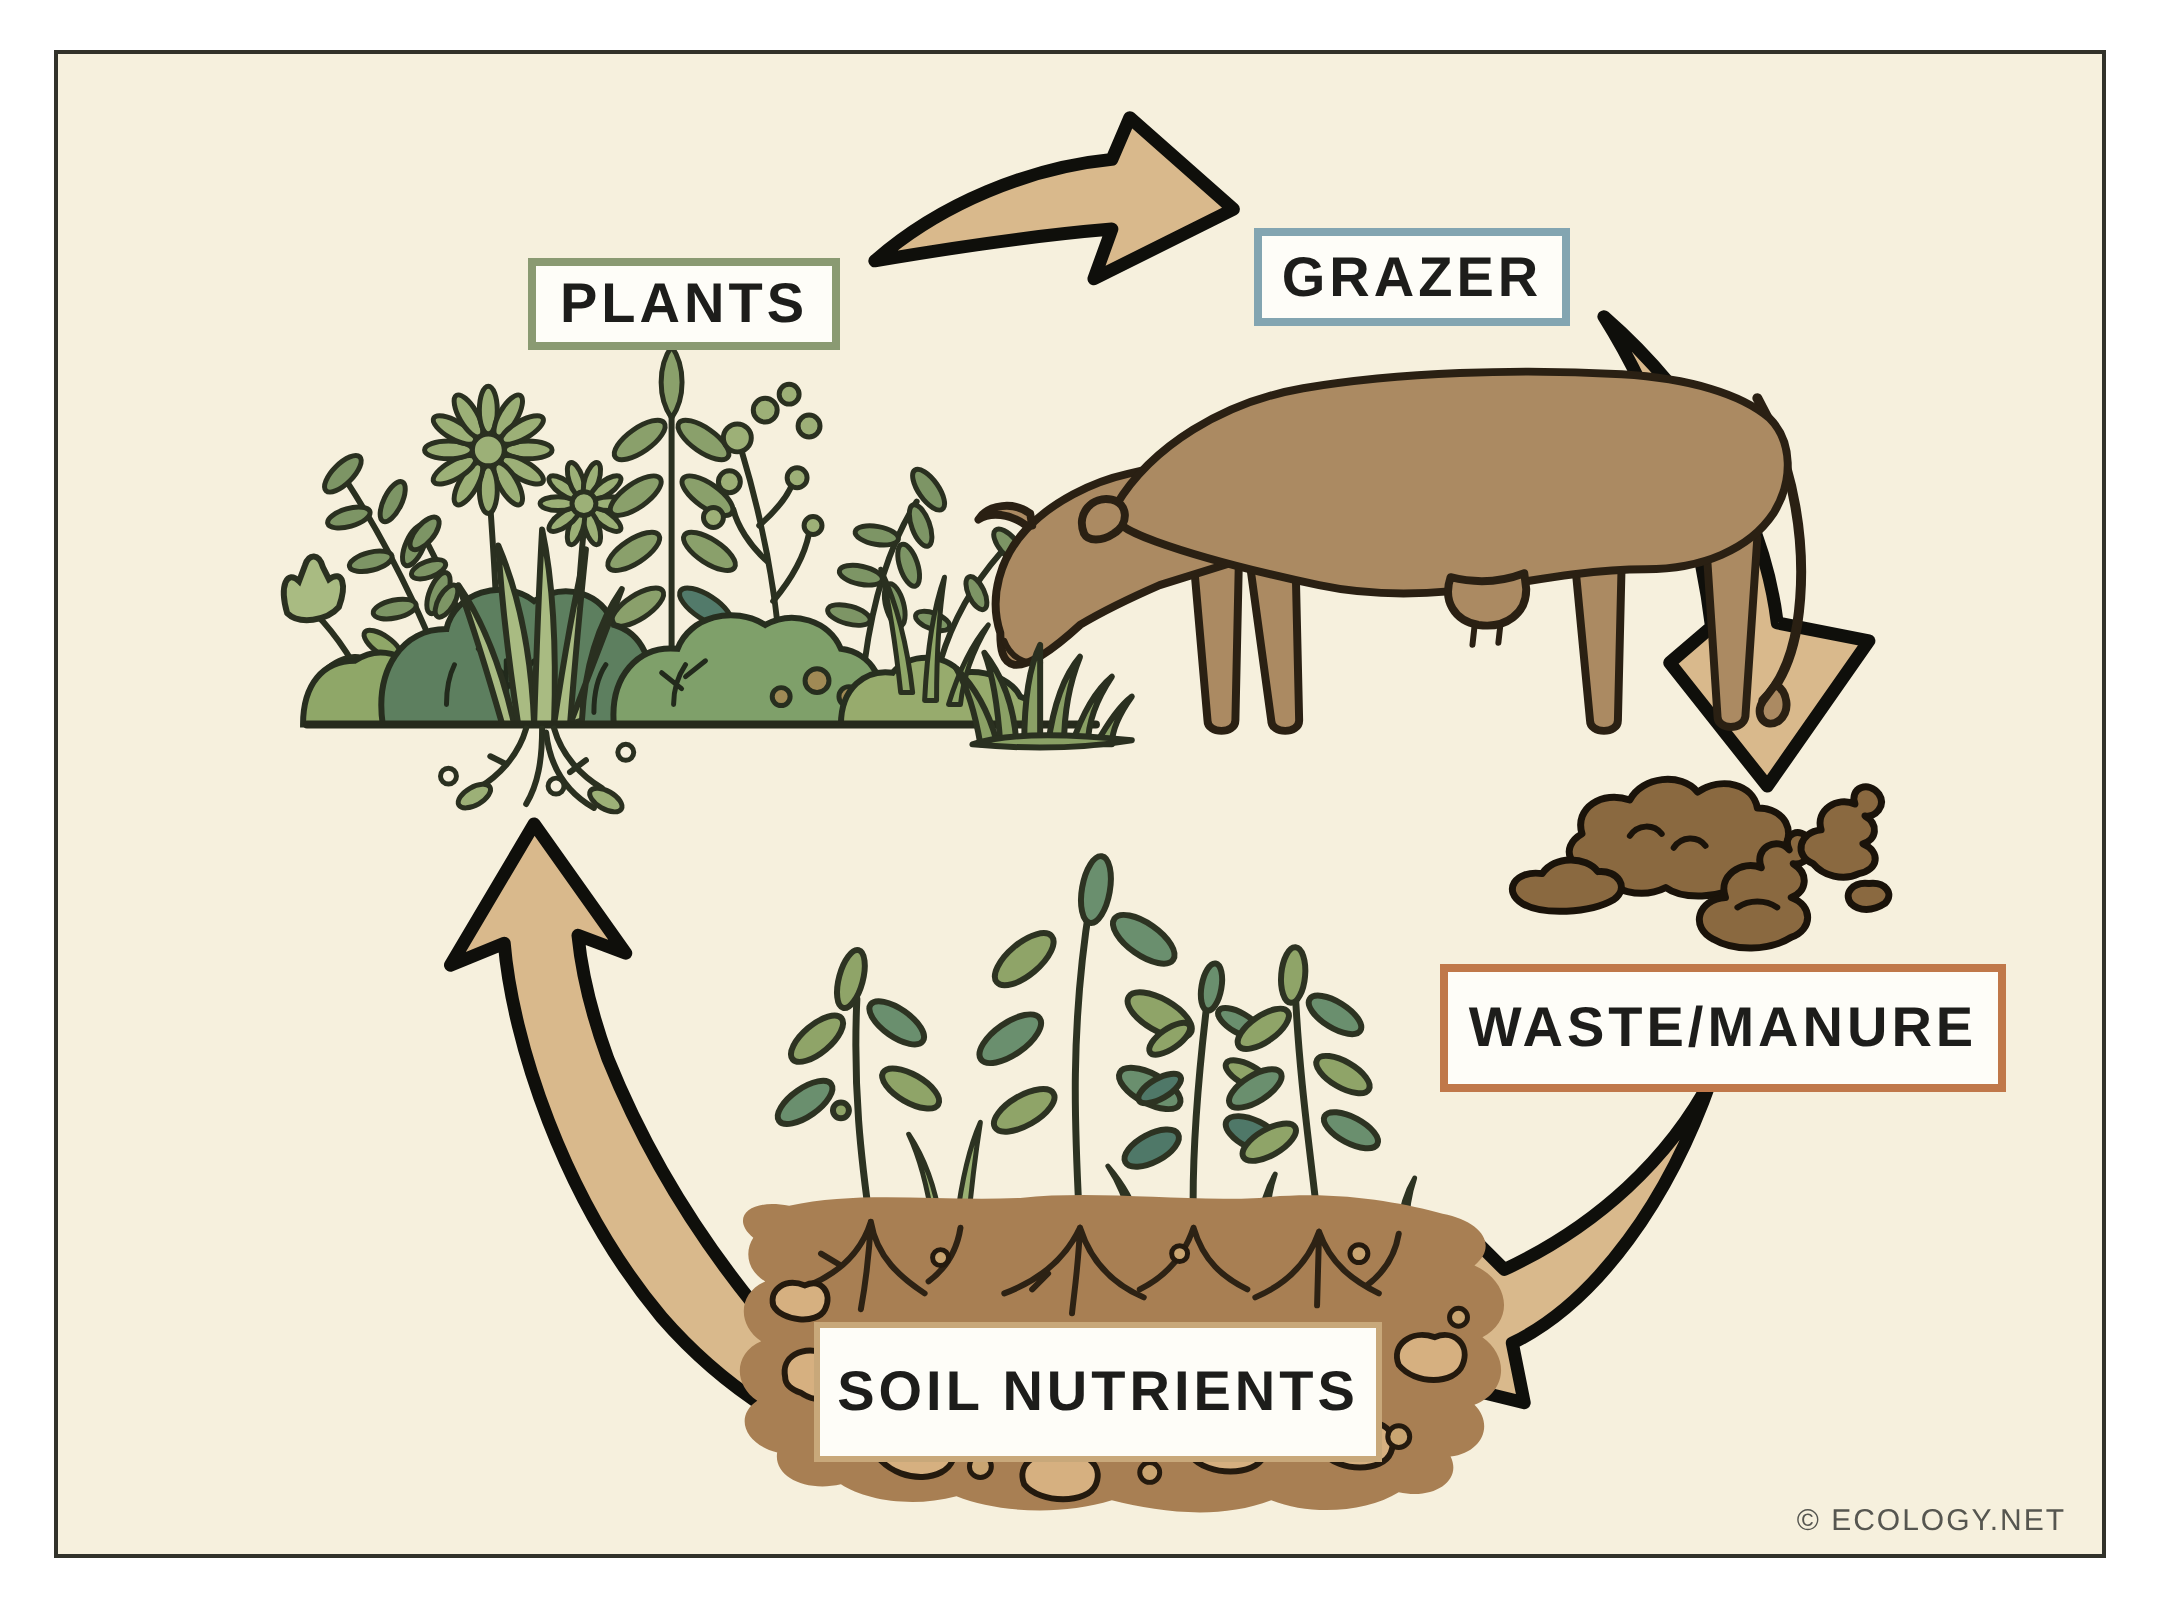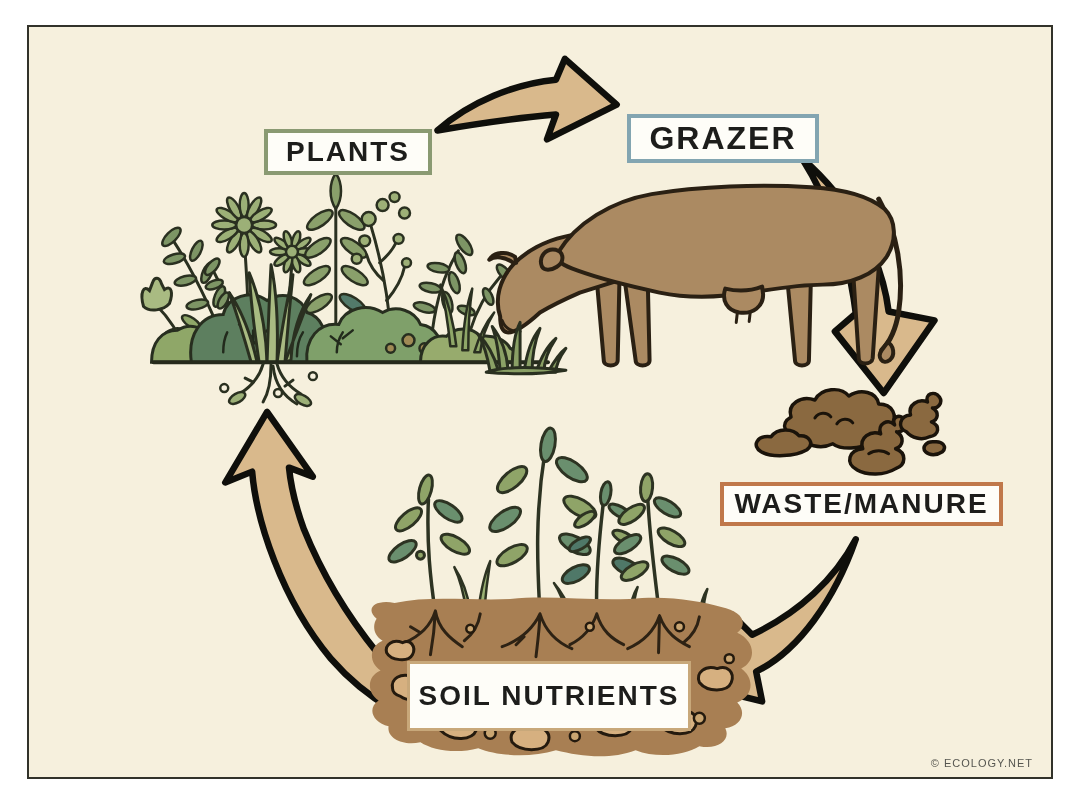--- a/index.html
+++ b/index.html
@@ -11,26 +11,26 @@
   .frame{
     position:absolute;left:27px;top:25px;width:1026px;height:754px;
     background:#f6f0dd;border:2px solid #32322a;box-sizing:border-box;
   }
   .art{position:absolute;left:0;top:0;width:1022px;height:750px;display:block;}
   .label{
     position:absolute;background:#fefdf8;display:flex;align-items:center;justify-content:center;
     color:#1d1d1b;font-weight:600;letter-spacing:2px;box-sizing:border-box;
     white-space:nowrap;
   }
-  .label-plants{left:235px;top:102px;width:168px;height:46px;border:4px solid #8a9a72;font-size:28px;}
-  .label-grazer{left:598px;top:87px;width:192px;height:49px;border:4px solid #83a5b1;font-size:32px;}
-  .label-waste{left:691px;top:455px;width:283px;height:44px;border:4px solid #c0784a;font-size:28px;}
+  .label-plants{left:235px;top:102px;width:156px;height:46px;border:4px solid #8a9a72;font-size:28px;}
+  .label-grazer{left:598px;top:87px;width:158px;height:49px;border:4px solid #83a5b1;font-size:28px;}
+  .label-waste{left:691px;top:455px;width:283px;height:64px;border:4px solid #c0784a;font-size:28px;}
   .label-soil{left:378px;top:634px;width:284px;height:70px;border:3px solid #c8a87a;font-size:28px;}
   .footer{
-    position:absolute;right:18px;bottom:8px;color:#565650;font-size:11px;letter-spacing:1px;
+    position:absolute;right:18px;bottom:8px;color:#565650;font-size:15px;letter-spacing:1px;
   }
 </style>
 </head>
 <body>
 
 <div class="stage">
   <div class="frame">
 
     <svg class="art" viewBox="27 25 1026 754" preserveAspectRatio="none" xmlns="http://www.w3.org/2000/svg">
 

